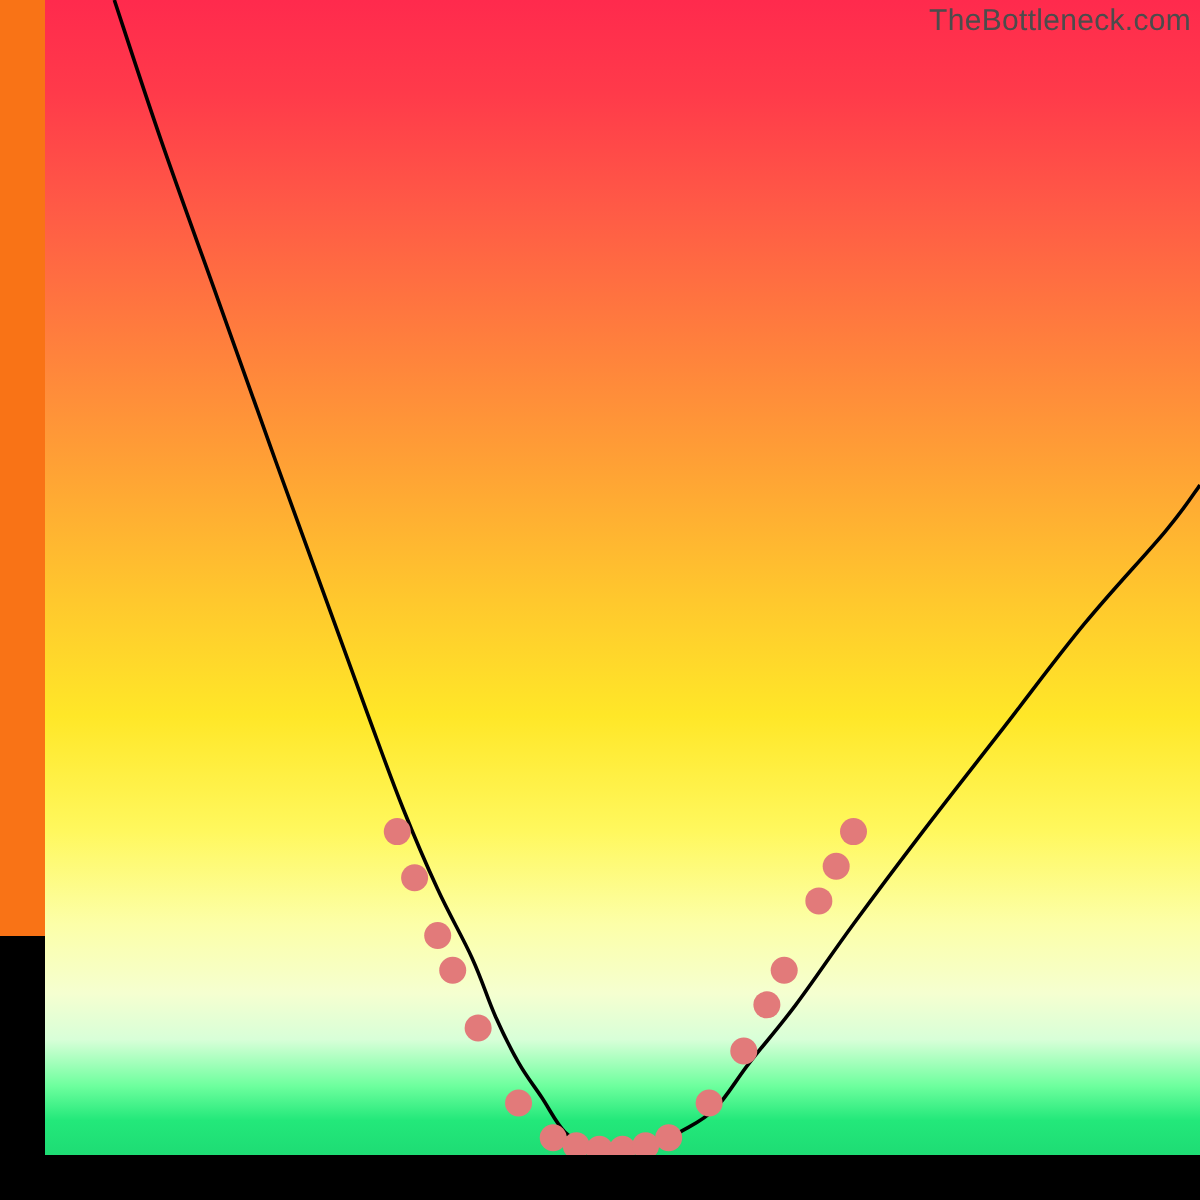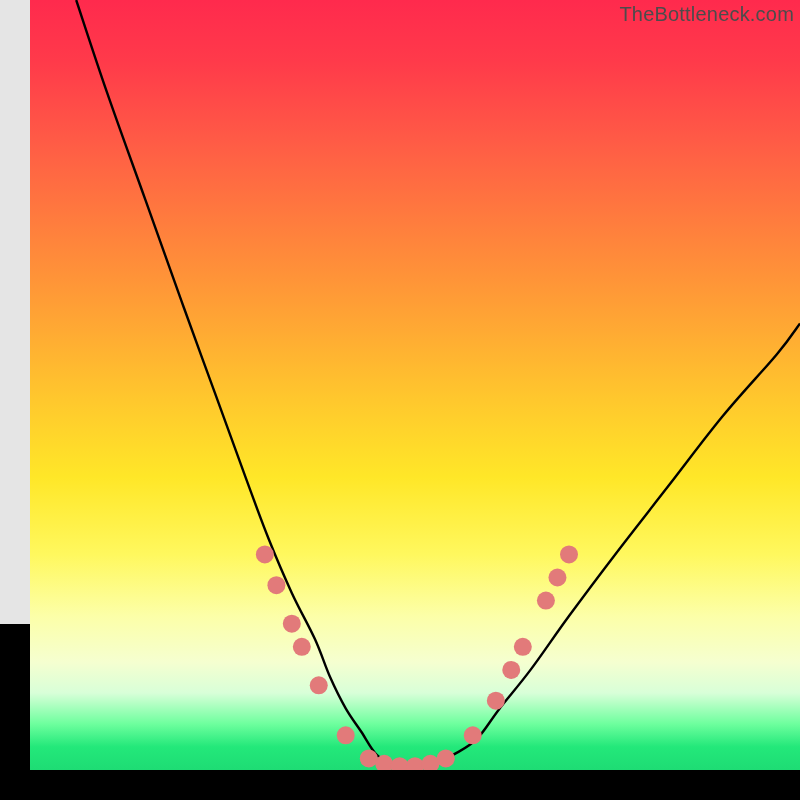--- a/index.html
+++ b/index.html
@@ -8,21 +8,21 @@
     width: 800px;
     height: 800px;
     overflow: hidden;
     background: #000;
     font-family: Arial, Helvetica, sans-serif;
   }
   .frame {
     position: relative;
     width: 800px;
     height: 624px;
-    background: #e5e5e5;
+    background: #f97316;
   }
   .plot {
     position: absolute;
     left: 30px;
     top: 0;
     width: 770px;
     height: 770px;
     background: linear-gradient(
       to bottom,
       #ff2a4d 0%,

